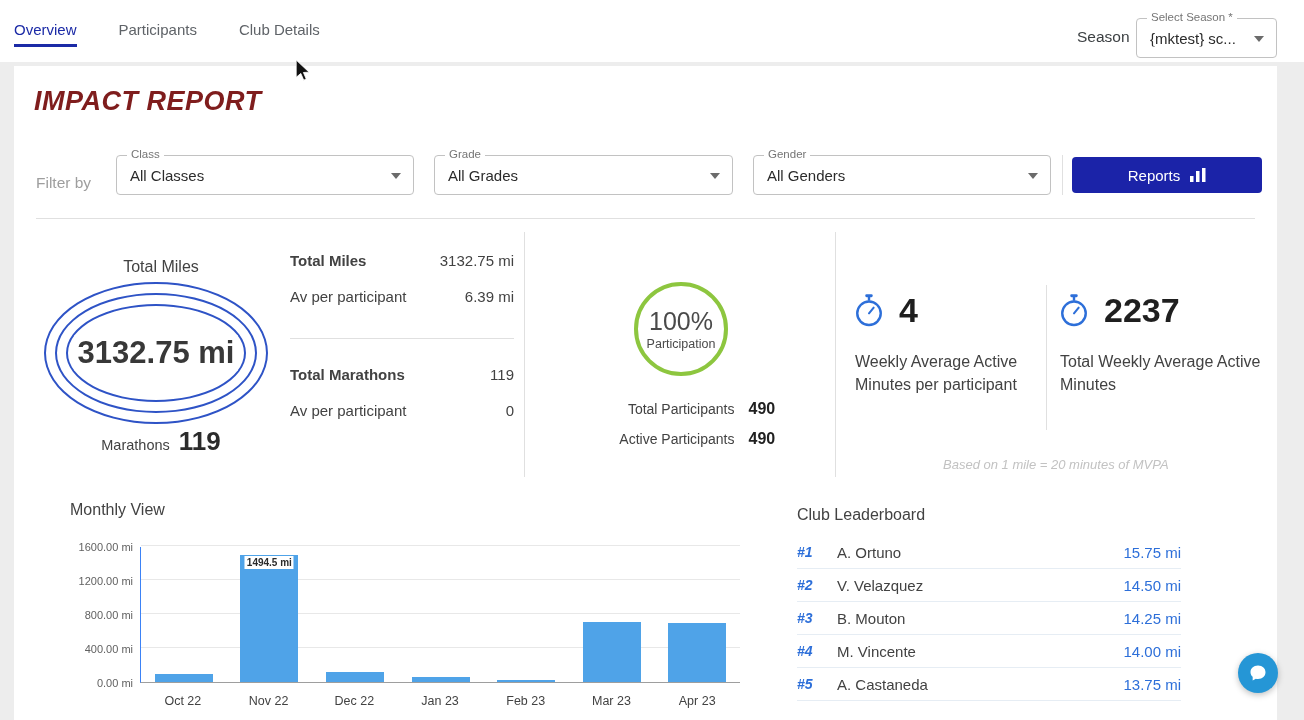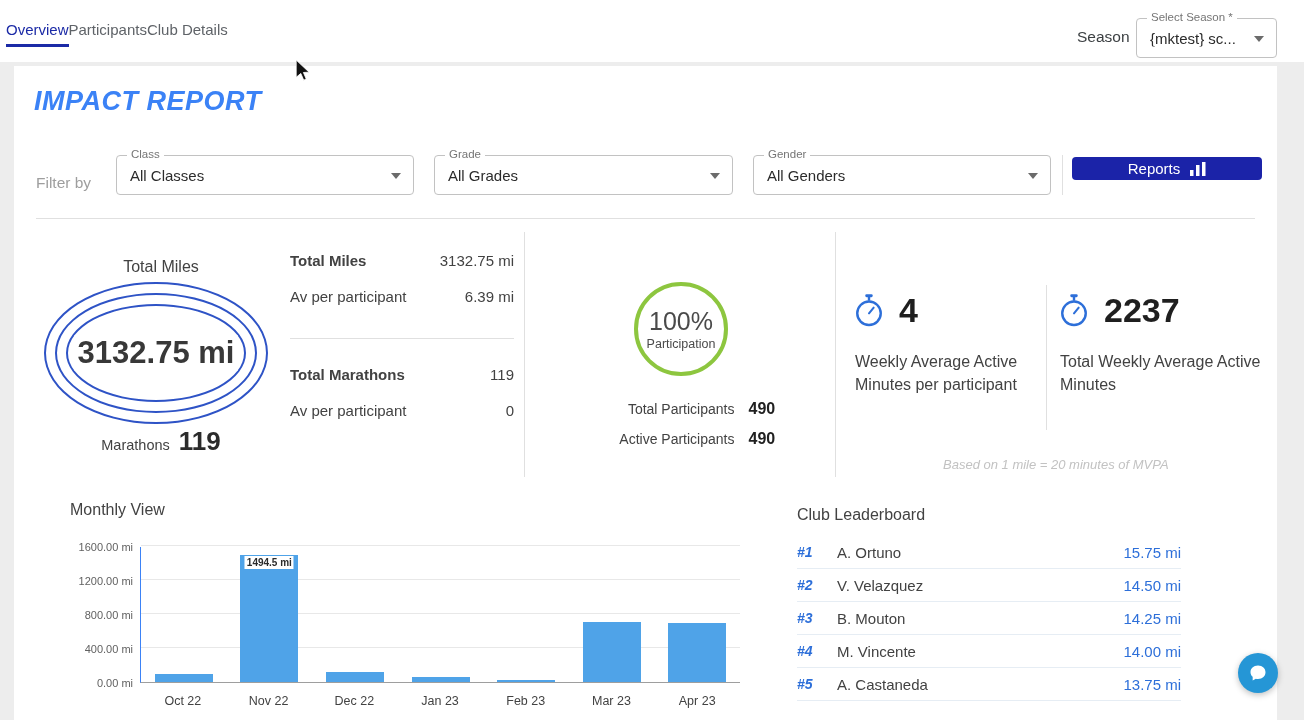--- a/index.html
+++ b/index.html
@@ -5,38 +5,38 @@
   * { margin:0; padding:0; box-sizing:border-box; }
   html,body { width:1304px; height:720px; }
   body {
     position:relative; overflow:hidden;
     background:#ededed; color:#424242;
     font-family:"Liberation Sans", sans-serif;
   }
 
   
   .topbar { position:absolute; left:0; top:0; width:1304px; height:62px; background:#fff; }
-  .tabs { position:absolute; left:6px; top:0; height:62px; display:flex; align-items:center; }
+  .tabs { position:absolute; left:14px; top:0; height:62px; display:flex; gap:42px; align-items:center; }
   .tab { font-size:15px; color:#5f6368; cursor:pointer; padding:5px 0 6px; border-bottom:3px solid transparent; }
   .tab.active { color:#1B2AA6; font-weight:500; border-bottom-color:#1B2AA6; }
   .season-text { position:absolute; left:1077px; top:28px; font-size:15.5px; color:#3c4043; }
 
   .mselect { position:absolute; height:40px; background:#fff; border:1px solid #c2c2c2; border-radius:4px; cursor:pointer; }
   .mselect .flabel { position:absolute; top:-8px; left:10px; background:#fff; padding:0 4px; font-size:11.5px; color:#757575; white-space:nowrap; }
   .mselect .val { position:absolute; left:13px; top:50%; transform:translateY(-50%); font-size:15px; color:#2b2b2b; white-space:nowrap; overflow:hidden; max-width:78%; }
   .chev { position:absolute; right:12px; top:17px; width:0; height:0; border-left:5px solid transparent; border-right:5px solid transparent; border-top:6px solid #6b6b6b; }
 
   
   .card { position:absolute; left:14px; top:66px; width:1263px; height:654px; background:#fff; }
-  .page-title { position:absolute; left:20px; top:20px; font-size:27px; font-style:italic; font-weight:800; letter-spacing:.5px; color:#3b82f6; }
+  .page-title { position:absolute; left:20px; top:20px; font-size:27px; font-style:italic; font-weight:800; letter-spacing:.5px; color:#7f1d1d; }
 
   .filter-by { position:absolute; left:22px; top:108px; font-size:15.5px; color:#9e9e9e; }
   .vdiv { position:absolute; width:1px; background:#e0e0e0; }
   .hdiv { position:absolute; height:1px; background:#e0e0e0; }
-  .reports-btn { position:absolute; left:1058px; top:91px; width:190px; height:23px; background:#1B23A8; border:none; border-radius:4px; color:#fff; font-size:15px; font-family:"Liberation Sans", sans-serif; display:flex; align-items:center; justify-content:center; gap:10px; cursor:pointer; }
+  .reports-btn { position:absolute; left:1058px; top:91px; width:190px; height:36px; background:#1B23A8; border:none; border-radius:4px; color:#fff; font-size:15px; font-family:"Liberation Sans", sans-serif; display:flex; align-items:center; justify-content:center; gap:10px; cursor:pointer; }
 
   
   .colA-title { position:absolute; left:22px; top:192px; width:250px; text-align:center; font-size:16px; color:#424242; }
   .track { position:absolute; left:30px; top:216px; width:224px; height:142px; }
   .ring { position:absolute; border:2px solid #2E53C6; border-radius:50%; }
   .ring.r1 { inset:0; }
   .ring.r2 { inset:11px; }
   .ring.r3 { inset:22px; }
   .track-value { position:absolute; left:50%; top:50%; transform:translate(-50%,-50%); background:#fff; padding:0 3px; font-size:31px; font-weight:700; color:#383838; white-space:nowrap; }
   .marathons { position:absolute; left:22px; top:360px; width:250px; display:flex; justify-content:center; align-items:baseline; gap:9px; }

